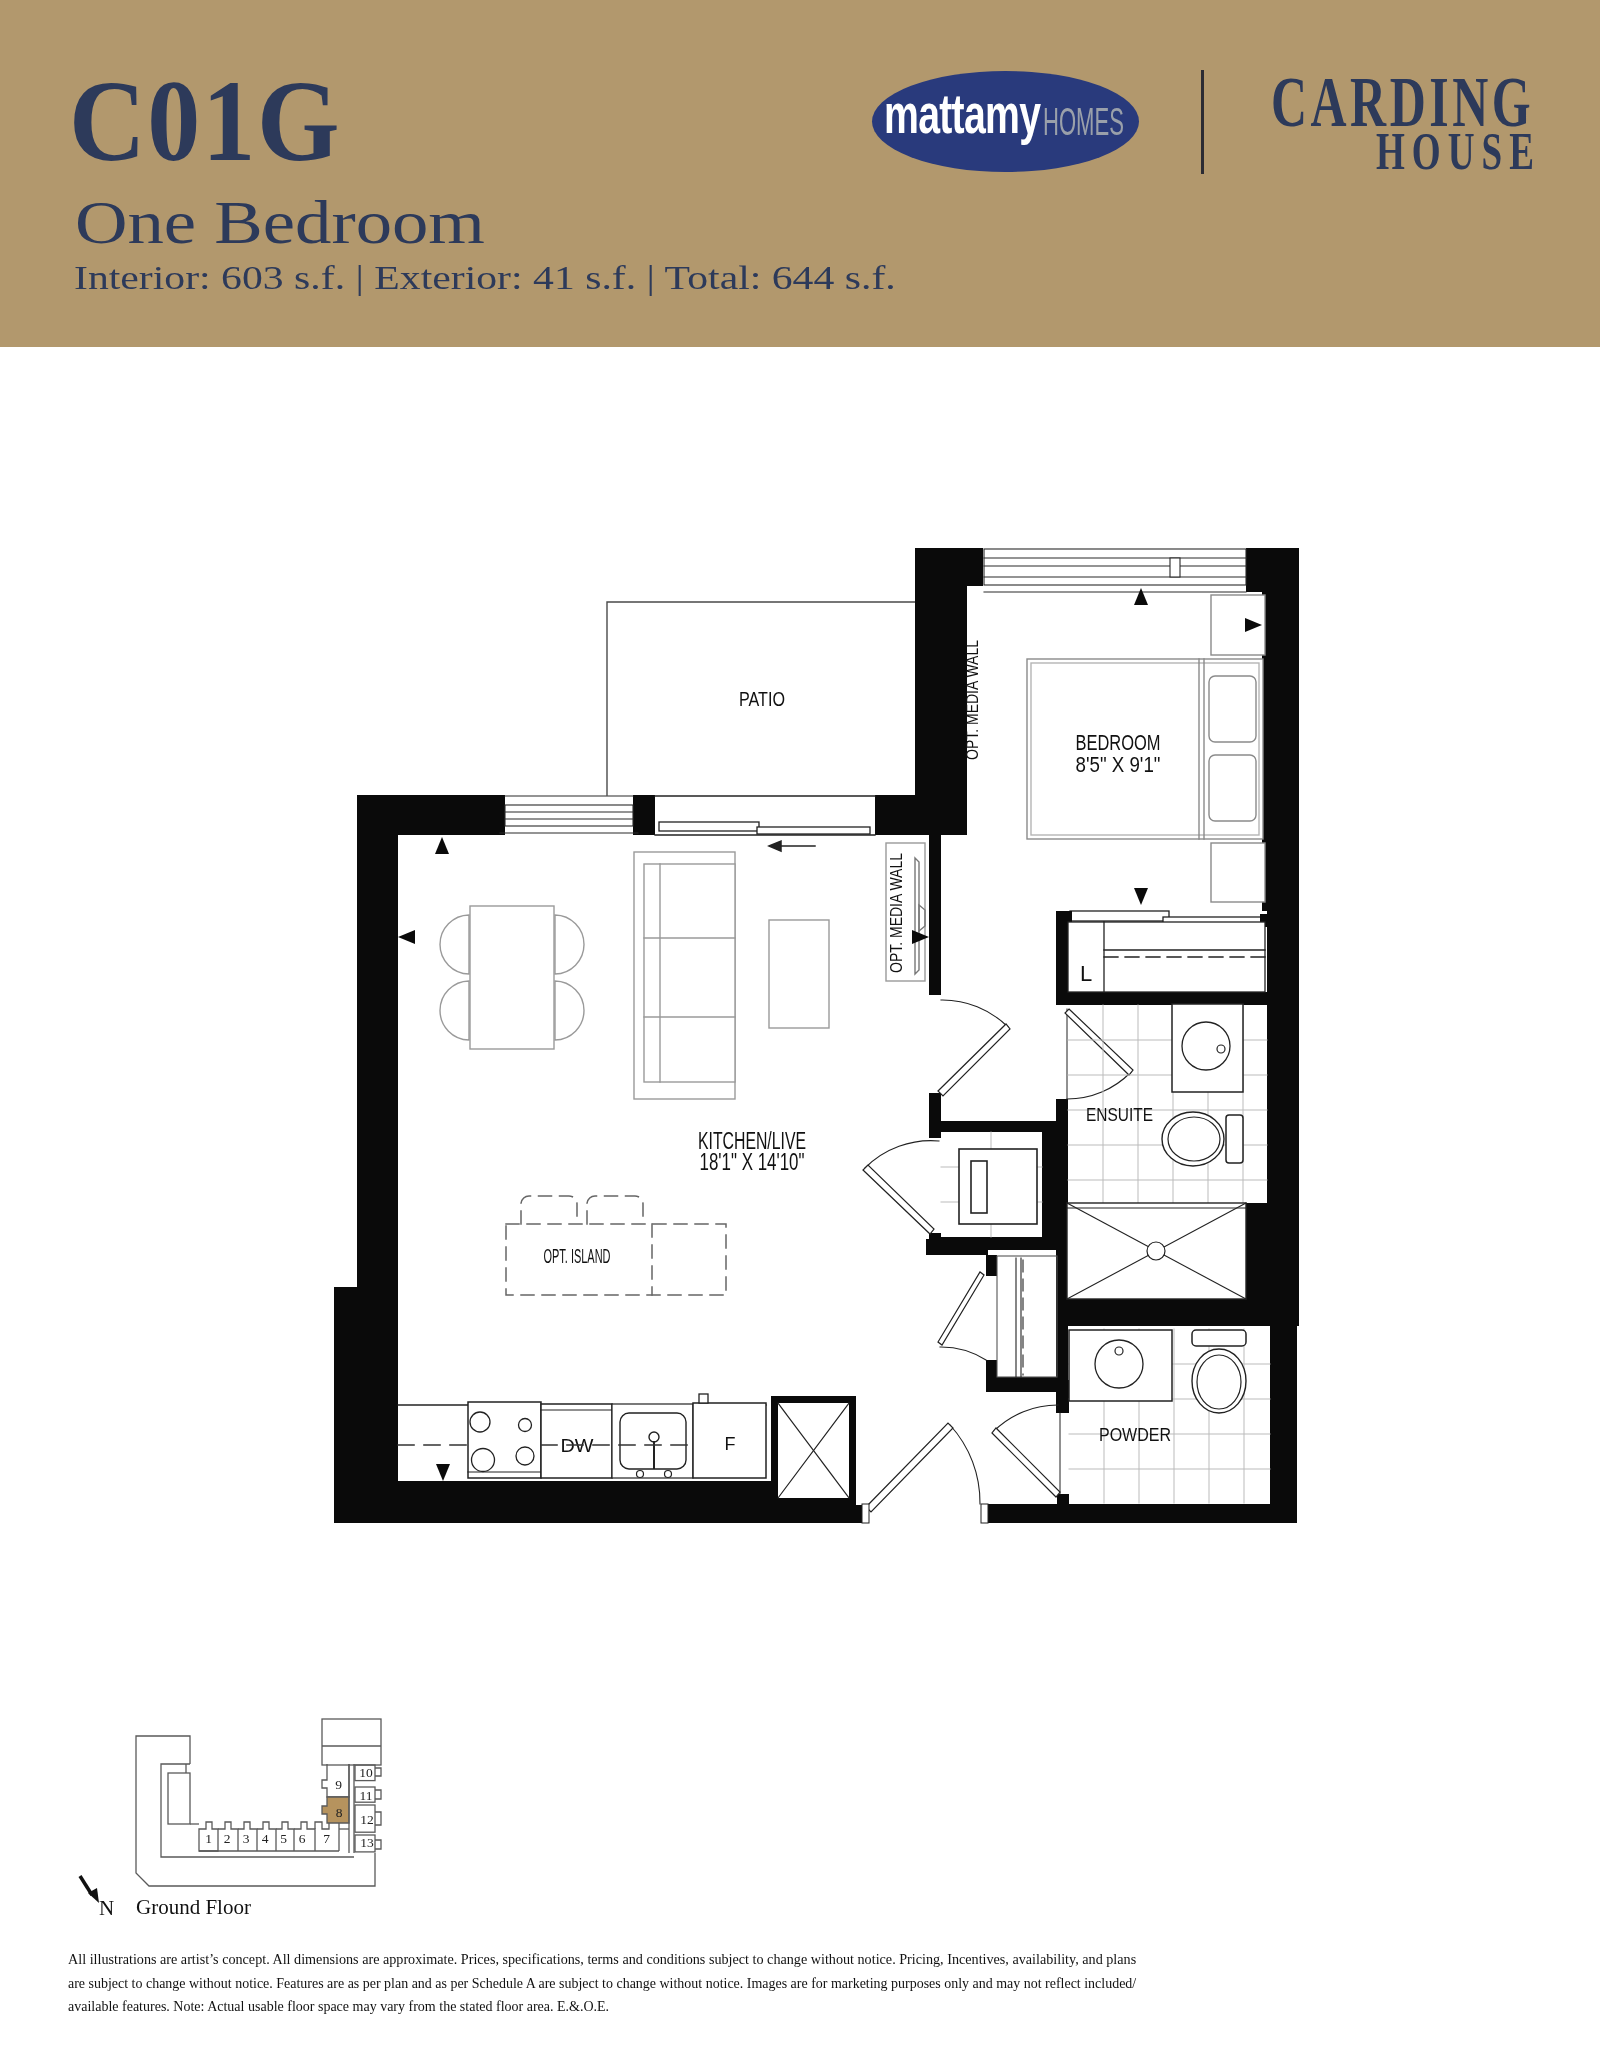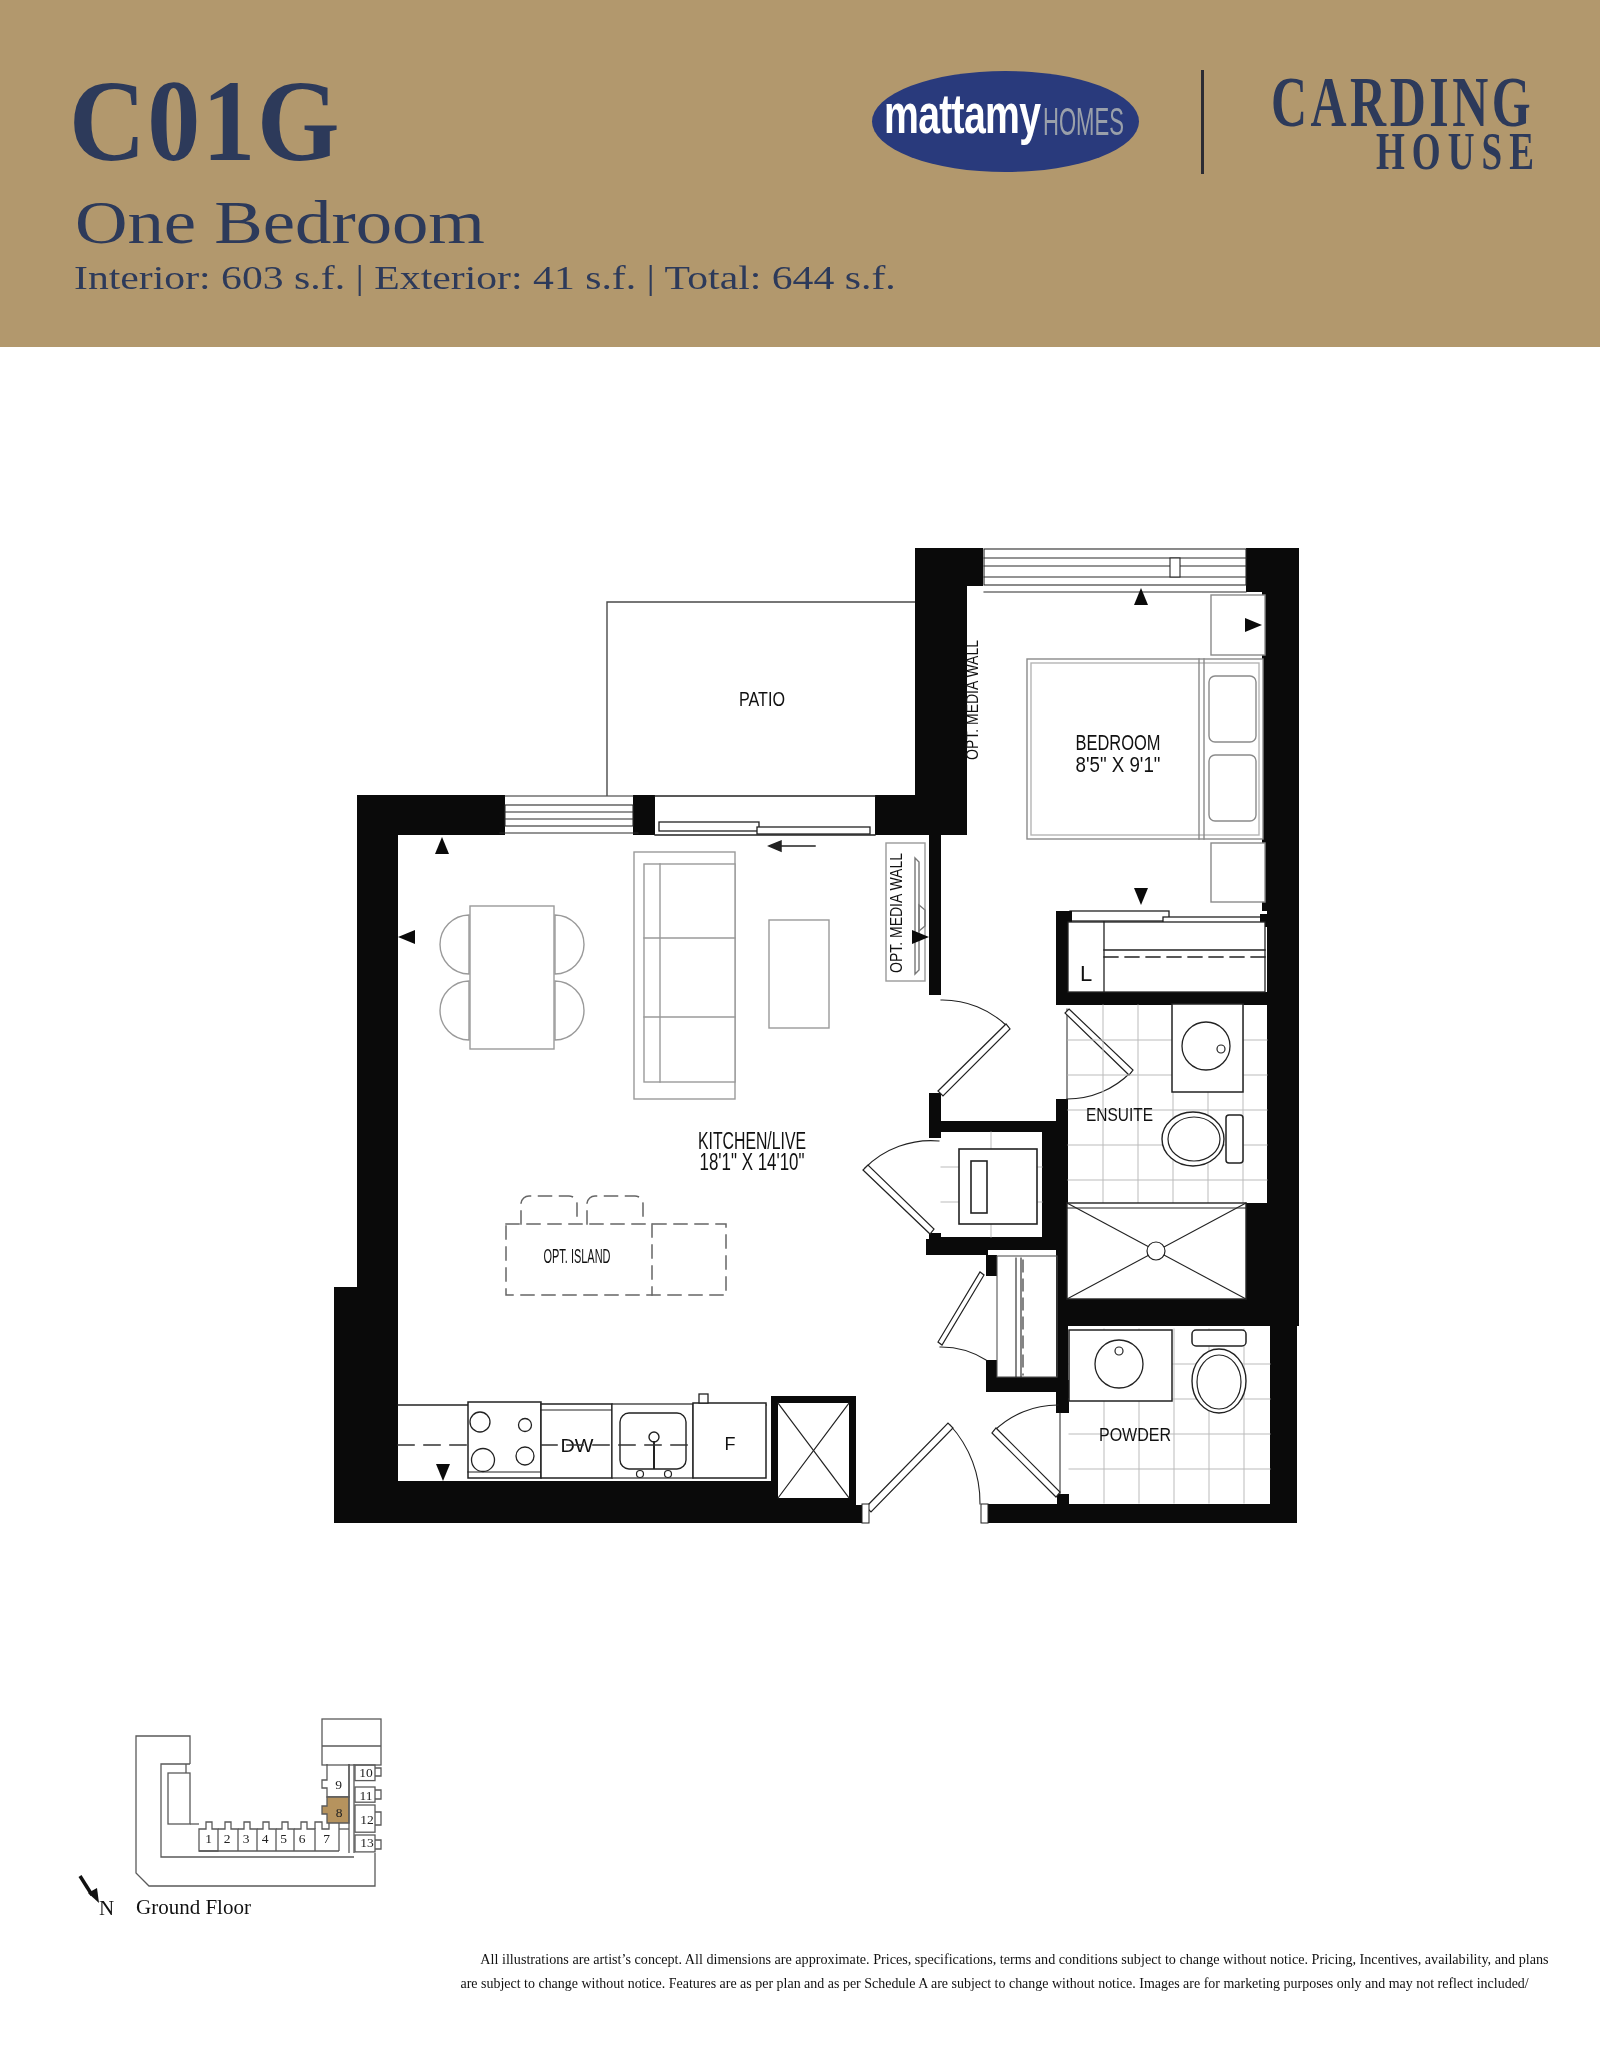--- a/index.html
+++ b/index.html
@@ -1,18 +1,18 @@
 <!DOCTYPE html>
 <html><head>
 <meta charset="utf-8">
 <style>
   html,body{margin:0;padding:0;}
   body{width:1600px;height:2071px;background:#ffffff;font-family:"Liberation Serif",serif;}
   .abs{position:absolute;}
-  #page{position:relative;width:1600px;height:2071px;overflow:hidden;background:#ffffff;text-align:right;}
+  #page{position:relative;width:1600px;height:2071px;overflow:hidden;background:#ffffff;}
 </style>
 </head>
 <body>
 <div id="page">
 
   <div class="abs" style="left:0;top:0;width:1600px;height:347px;background:#b2986d;"></div>
 
   <div class="abs" style="left:69px;top:62px;color:#2d3a5a;font-weight:bold;font-size:117px;letter-spacing:2px;line-height:1;white-space:nowrap;transform:scaleX(0.906);transform-origin:left top;">C01G</div>
 
   <div class="abs" style="left:75px;top:192px;color:#2d3a5a;font-size:61px;line-height:1;white-space:nowrap;transform:scaleX(1.192);transform-origin:left top;">One Bedroom</div>
@@ -437,14 +437,15 @@
       <path d="M88,1893 L99,1903 L97,1888 Z" fill="#111111"></path>
       <text x="99" y="1915" font-family="Liberation Serif" font-size="21" fill="#111111">N</text>
     </g>
 
     <text x="136" y="1914" font-family="Liberation Serif" font-size="21" fill="#111111">Ground Floor</text>
   </svg>
 
   <div class="abs" style="left:68px;top:1948px;width:1464px;color:#111111;font-size:14px;line-height:23.6px;">
     <div style="white-space:nowrap;transform:scaleX(1.0113);transform-origin:left top;">All illustrations are artist’s concept. All dimensions are approximate. Prices, specifications, terms and conditions subject to change without notice. Pricing, Incentives, availability, and plans</div>
     <div style="white-space:nowrap;transform:scaleX(0.99775);transform-origin:left top;">are subject to change without notice. Features are as per plan and as per Schedule A are subject to change without notice. Images are for marketing purposes only and may not reflect included/</div>
+    <div>available features. Note: Actual usable floor space may vary from the stated floor area. E.&amp;.O.E.</div>
   </div>
 </div>
 
 </body></html>

